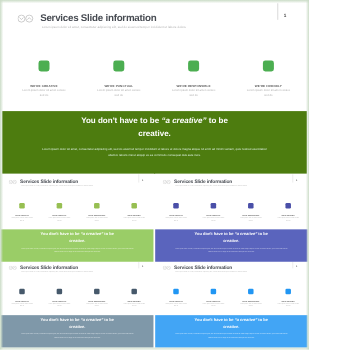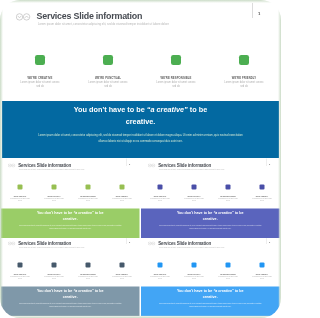--- a/index.html
+++ b/index.html
@@ -1,18 +1,18 @@
 <!DOCTYPE html>
 <html><head>
 <meta charset="utf-8">
 <style>
   html,body{margin:0;padding:0;}
   body{width:281px;height:318px;overflow:hidden;background:#ffffff;
        font-family:"Liberation Sans",sans-serif;-webkit-font-smoothing:antialiased;}
-  .page{position:relative;width:281px;height:318px;overflow:hidden;background:#fff;border-radius:20px;}
+  .page{position:relative;width:281px;height:318px;overflow:hidden;background:#fff;}
 
   
   .slide{position:relative;width:281px;height:160px;background:#fff;box-sizing:border-box;}
   .slide .logo{position:absolute;left:13.7px;top:11px;line-height:0;display:block;}
   .slide .title{position:absolute;left:34.5px;top:8.8px;font-size:8.9px;font-weight:600;
     color:#474b52;letter-spacing:-0.22px;white-space:nowrap;}
   .slide .sub{position:absolute;left:36px;top:20.5px;font-size:2.7px;color:#b3b3b3;
     letter-spacing:0.05px;white-space:nowrap;}
   .slide .divider{position:absolute;left:250px;top:1px;width:1px;height:15px;background:#dcdcdc;}
   .slide .pagenum{position:absolute;left:256px;top:8.7px;font-size:4.2px;color:#4a4a4a;font-weight:700;}
@@ -85,21 +85,21 @@
       <div class="sq" style="background:#4cae51"></div>
       <div class="ctitle">WE'RE RESPONSIBLE</div>
       <div class="ctext"><span>Lorem ipsum dolor sit amet consec</span><br><span>sed do</span></div>
     </div>
     <div class="col">
       <div class="sq" style="background:#4cae51"></div>
       <div class="ctitle">WE'RE FRIENDLY</div>
       <div class="ctext"><span>Lorem ipsum dolor sit amet consec</span><br><span>sed do</span></div>
     </div>
         </div>
-    <div class="banner" style="background:#0369a1">
+    <div class="banner" style="background:#4d7c0f">
       <div class="btitle"><span>You don't have to be </span><i>“a creative”</i><span> to be creative.</span></div>
       <div class="btext" style="color:#d5ecd7">Lorem ipsum dolor sit amet, consectetur adipiscing elit, sed do eiusmod tempor incididunt ut labore et dolore magna aliqua. Ut enim ad minim veniam, quis nostrud exercitation ullamco laboris nisi ut aliquip ex ea commodo consequat duis aute irure.</div>
     </div>
   </div>
     </div>
   <div class="frame">
     <div class="ft"></div>
     <div class="fb"></div>
     <div class="fl"></div>
     <div class="fr"></div>

